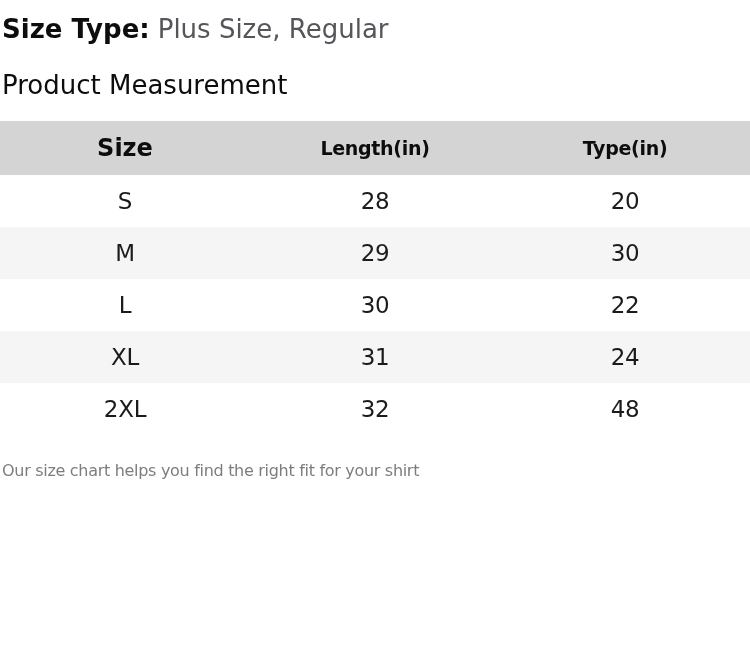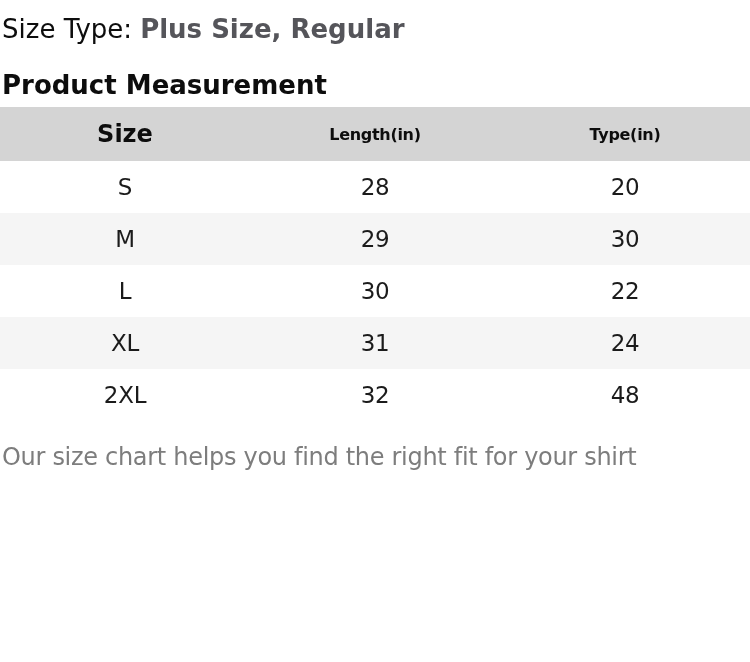--- a/index.html
+++ b/index.html
@@ -11,79 +11,79 @@
   }
   .page { width: 750px; height: 662px; position: relative; }
 
   .size-type-line {
     margin: 12px 0 0 2px;
     font-size: 26px;
     line-height: 34px;
     white-space: nowrap;
   }
   .size-type-line .label {
-    font-weight: normal;
+    font-weight: bold;
     color: #0d0d0d;
   }
   .size-type-line .value {
-    font-weight: bold;
+    font-weight: normal;
     color: #55555a;
     margin-left: 8px;
   }
 
   .section-title {
     margin: 22px 0 0 2px;
     font-size: 26px;
     line-height: 34px;
-    font-weight: bold;
+    font-weight: normal;
     color: #0d0d0d;
   }
 
   table.size-table {
     width: 750px;
-    margin-top: 5px;
+    margin-top: 19px;
     border-collapse: collapse;
     table-layout: fixed;
   }
   table.size-table th, table.size-table td {
     text-align: center;
     vertical-align: middle;
     border: none;
   }
   table.size-table thead tr {
     background: #d4d4d4;
     height: 54px;
   }
   th.th-size {
     font-size: 24px;
     font-weight: bold;
     color: #0d0d0d;
   }
   th.th-measure {
-    font-size: 16px;
+    font-size: 19px;
     font-weight: bold;
     color: #0d0d0d;
     letter-spacing: -0.3px;
   }
   table.size-table tbody tr {
     height: 52px;
     background: #ffffff;
   }
   table.size-table tbody tr:nth-child(even) {
     background: #f5f5f5;
   }
   table.size-table tbody td {
     font-size: 23px;
     color: #1b1b1b;
     letter-spacing: -0.3px;
   }
 
   .footer-note {
     margin: 20px 0 0 2px;
-    font-size: 24px;
+    font-size: 16px;
     line-height: 32px;
     color: #7d7d7d;
     letter-spacing: -0.3px;
   }
 </style>
 </head>
 <body>
 
 <div class="page">
 

